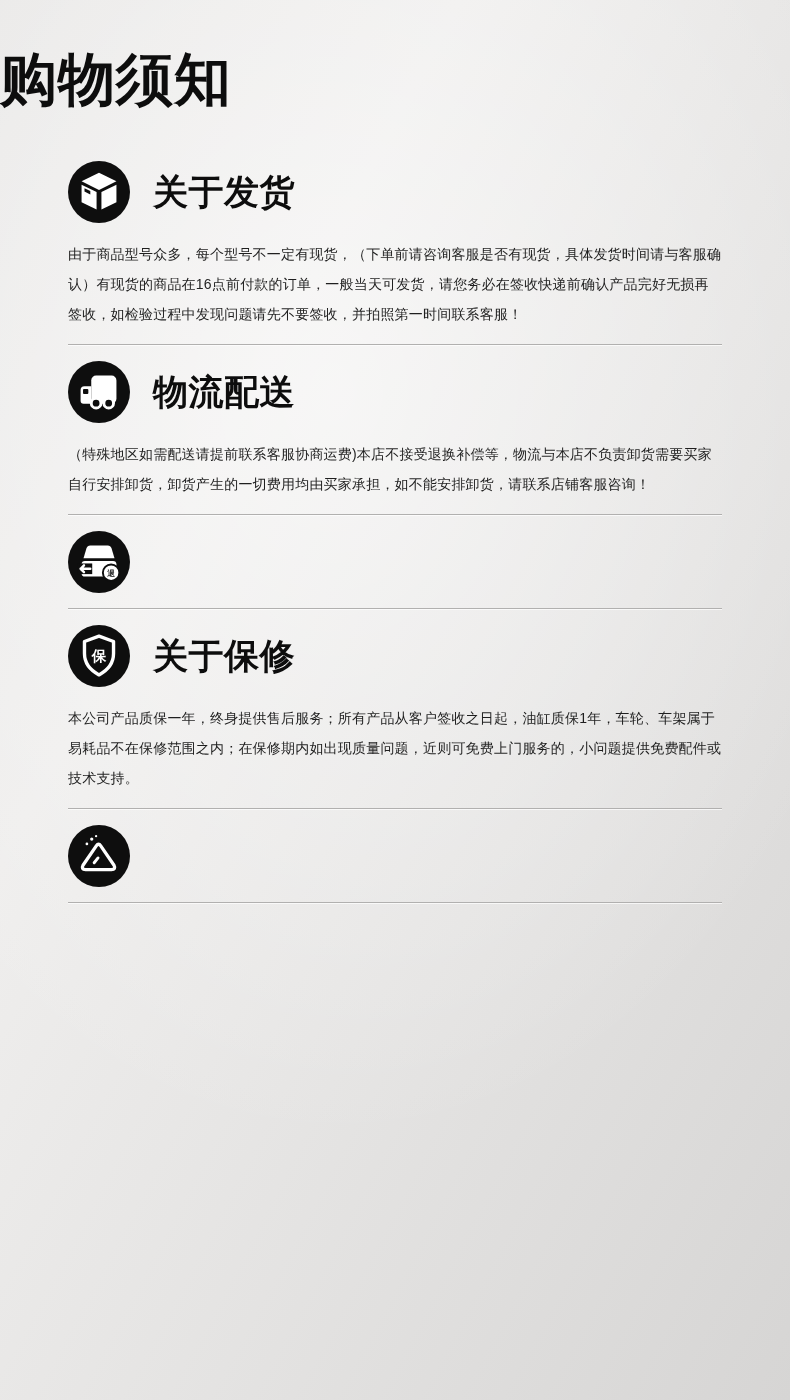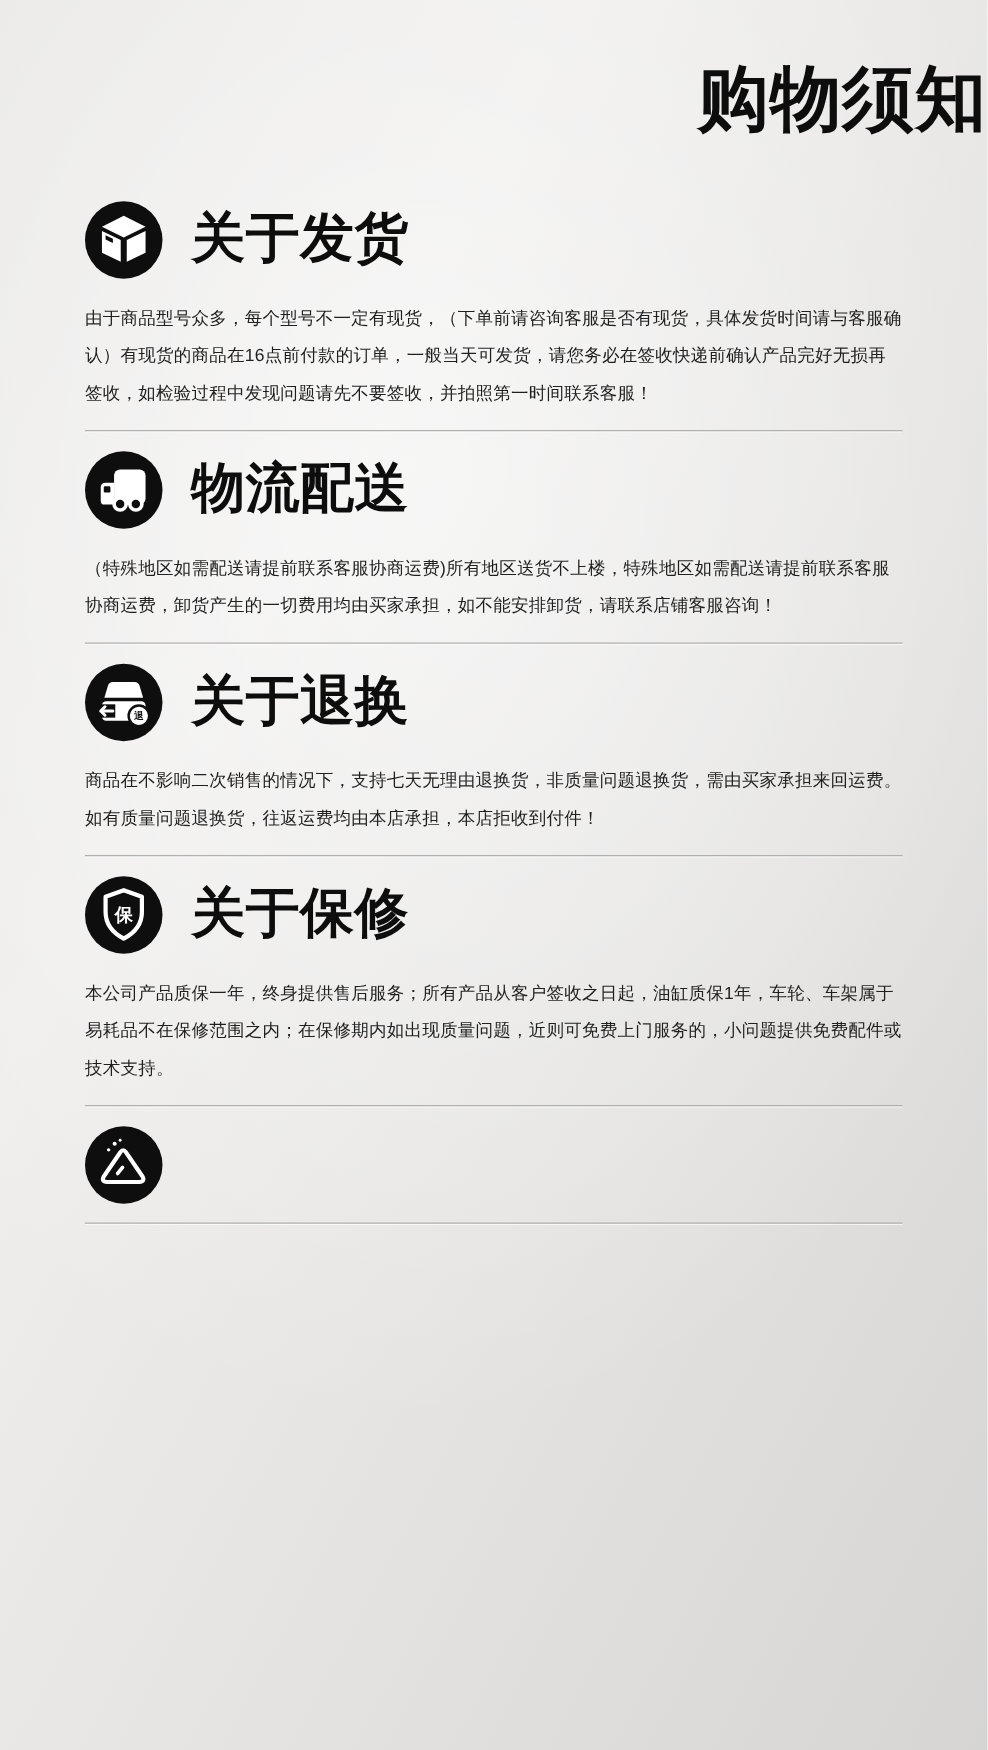--- a/index.html
+++ b/index.html
@@ -11,38 +11,38 @@
   html,body{margin:0;padding:0;}
   body{
     width:790px;height:1400px;overflow:hidden;
     font-family:"Liberation Sans","DejaVu Sans",sans-serif;
     background:
       radial-gradient(120% 90% at 42% 28%, rgba(255,255,255,.55), rgba(255,255,255,0) 60%),
       linear-gradient(118deg,#e9e8e7 0%,#efeeed 30%,#e4e3e2 62%,#d6d5d4 100%);
   }
   .page-title{
     margin:44px 0 0 0;
-    text-align:right;
+    text-align:left;
     font-size:57px;
     font-weight:900;
     letter-spacing:1px;
     color:var(--heading);
     line-height:71px;
   }
   #sections{padding:0 68px;margin-top:46px;}
   .section-header{display:flex;align-items:center;gap:23px;height:62px;}
   .icon-circle{
     width:62px;height:62px;border-radius:50%;
     background:var(--icon-bg);
     flex:0 0 62px;
     display:flex;align-items:center;justify-content:center;
   }
   .icon-circle svg{width:62px;height:62px;display:block;}
   .sec-heading{
-    margin:0;font-size:43px;font-weight:800;color:var(--heading);
+    margin:0;font-size:35px;font-weight:800;color:var(--heading);
     letter-spacing:0.5px;line-height:1.1;
   }
   .sec-body{
     margin:16px 0 0 0;
     font-size:14px;line-height:30px;color:var(--body);
     letter-spacing:0.2px;
   }
   .divider{
     margin:15px 0 16px 0;height:1px;border:none;
     background:var(--divider);
@@ -77,39 +77,37 @@
           <svg viewBox="0 0 64 64">
     <rect x="24" y="15" width="26" height="29" rx="5" fill="#fff"></rect>
     <path d="M24 26 H17 Q13 26 13 30 V41 Q13 44 16 44 H24 Z" fill="#fff"></path>
     <rect x="15.5" y="29" width="5.5" height="5" rx="1" fill="#0e0e0e"></rect>
     <circle cx="29" cy="43.5" r="5" fill="#0e0e0e" stroke="#fff" stroke-width="3"></circle>
     <circle cx="42" cy="43.5" r="5" fill="#0e0e0e" stroke="#fff" stroke-width="3"></circle>
   </svg>
         </div>
       <h2 class="sec-heading">物流配送</h2>
     </div>
-    <p class="sec-body">（特殊地区如需配送请提前联系客服协商运费)所有地区送货不上楼，特殊地区如需配送请提前联系客服协商运费，卸货产生的一切费用均由买家承担，如不能安排卸货，请联系店铺客服咨询！</p>
+    <p class="sec-body">（特殊地区如需配送请提前联系客服协商运费)本店不接受退换补偿等，物流与本店不负责卸货需要买家自行安排卸货，卸货产生的一切费用均由买家承担，如不能安排卸货，请联系店铺客服咨询！</p>
     <div class="divider"></div>
   </section>
 
   <section class="section">
     <div class="section-header">
       <div class="icon-circle">
           <svg viewBox="0 0 64 64">
     <path d="M19 18 Q20 15 23 15 H41 Q44 15 45 18 L48 28 H16 Z" fill="#fff"></path>
     <rect x="14" y="31" width="36" height="16" rx="3.5" fill="#fff"></rect>
     <rect x="10" y="33.5" width="15" height="11" fill="#0e0e0e"></rect>
     <path d="M23 39 H13 M16.5 35.5 L13 39 L16.5 42.5" stroke="#fff" stroke-width="2.5" fill="none" stroke-linecap="round" stroke-linejoin="round"></path>
     <circle cx="44.5" cy="43" r="8.5" fill="#fff" stroke="#0e0e0e" stroke-width="2"></circle>
     <text x="44.5" y="46" font-size="8" font-weight="bold" fill="#0e0e0e" text-anchor="middle">退</text>
   </svg>
         </div>
-      <h2 class="sec-heading">关于退换</h2>
     </div>
-    <p class="sec-body">商品在不影响二次销售的情况下，支持七天无理由退换货，非质量问题退换货，需由买家承担来回运费。如有质量问题退换货，往返运费均由本店承担，本店拒收到付件！</p>
     <div class="divider"></div>
   </section>
 
   <section class="section">
     <div class="section-header">
       <div class="icon-circle">
           <svg viewBox="0 0 64 64">
     <path d="M32 11.5 L47 17 V29.5 C47 40 40.5 47 32 51.5 C23.5 47 17 40 17 29.5 V17 Z" fill="none" stroke="#fff" stroke-width="3.5" stroke-linejoin="round"></path>
     <text x="32" y="37" font-size="15" font-weight="bold" fill="#fff" text-anchor="middle">保</text>
   </svg>

